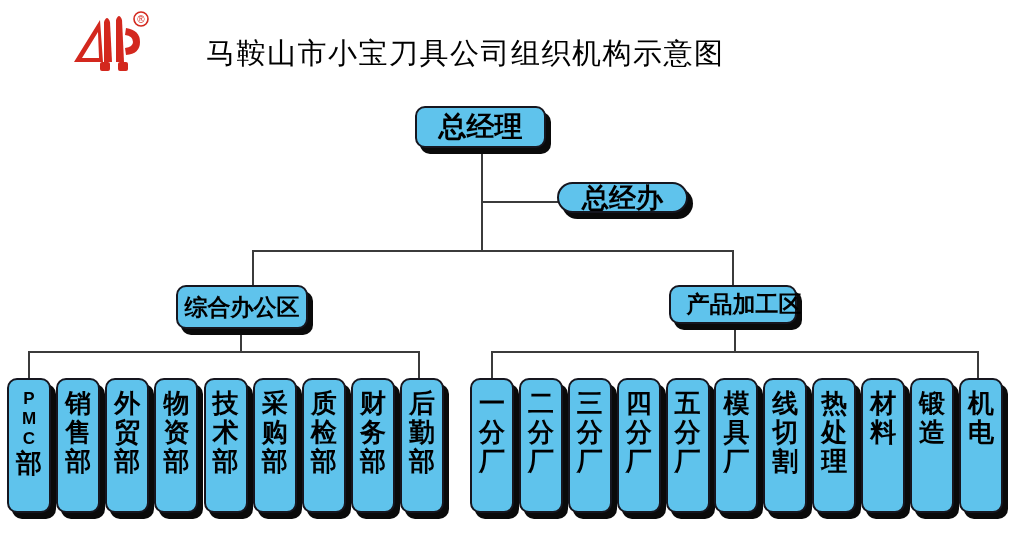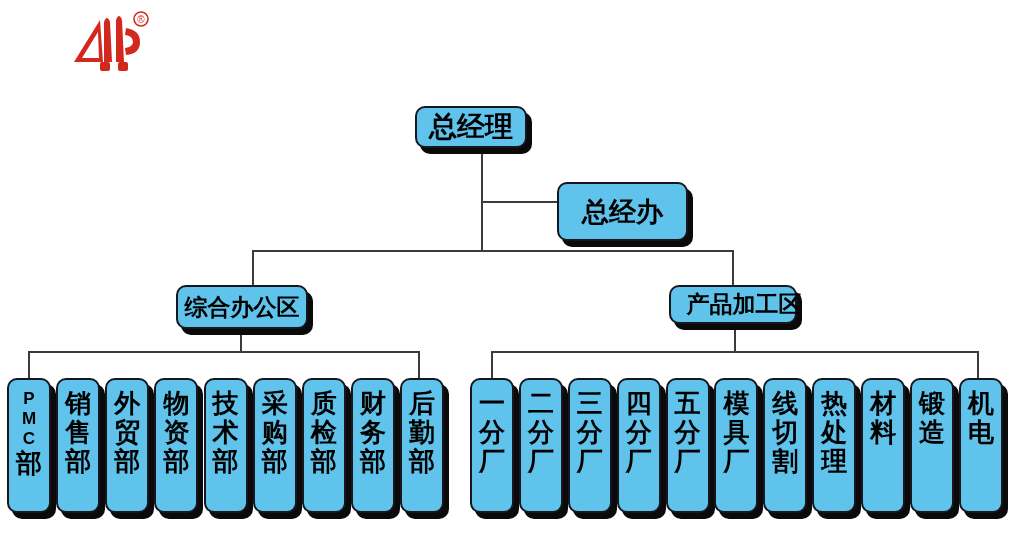--- a/index.html
+++ b/index.html
@@ -24,22 +24,22 @@
     font-size:29px;font-weight:400;color:var(--text);letter-spacing:1.5px;white-space:nowrap;
   }
   
   .org-box{
     position:absolute;background:var(--box-fill);
     border:2.5px solid var(--box-border);border-radius:10px;
     box-shadow:5px 6px 0 var(--shadow);
     display:flex;align-items:center;justify-content:center;
     color:var(--text);font-weight:700;box-sizing:border-box;white-space:nowrap;
   }
-  .box-gm      {left:415px;top:106px;width:112px;height:42px;font-size:28px;}
-  .box-office  {left:557px;top:182px;width:131px;height:59px;font-size:27px;}
+  .box-gm      {left:415px;top:106px;width:131px;height:42px;font-size:28px;}
+  .box-office  {left:557px;top:182px;width:131px;height:31px;font-size:27px;border-radius:16px;}
   .box-div-left{left:176px;top:285px;width:132px;height:44px;font-size:23px;}
   .box-div-right{left:669px;top:285px;width:128px;height:39px;font-size:23px;padding-left:22px;}
   
   .dept-row{position:absolute;top:378px;display:flex;justify-content:space-between;}
   .dept-row-left {left:7px;width:437px;}
   .dept-row-right{left:470px;width:533px;}
   .dept-box{
     width:44px;height:135px;background:var(--box-fill);
     border:2.5px solid var(--box-border);border-radius:10px;
     box-shadow:5px 6px 0 var(--shadow);
@@ -65,20 +65,21 @@
       <path d="M34 12 q3 -8 6 0 l2 40 l-8 0 Z"></path>
       <path d="M46 10 q3 -8 6 0 l2 42 l-8 0 Z"></path>
       <path d="M56 18 q14 2 14 14 q0 12 -14 13 l-1 -7 q8 -1 8 -6 q0 -6 -8 -7 Z"></path>
       <rect x="30" y="52" width="10" height="9" rx="2"></rect>
       <rect x="48" y="52" width="10" height="9" rx="2"></rect>
     </g>
     <circle cx="71" cy="9" r="7" fill="none" stroke="#d3281e" stroke-width="1.6"></circle>
     <text x="71" y="12.5" text-anchor="middle" font-size="10" fill="#d3281e" font-family="Liberation Sans, DejaVu Sans, sans-serif">®</text>
   </svg>
 
+  <div class="title">马鞍山市小宝刀具公司组织机构示意图</div>
 
   <div class="vline" style="left:481px;top:148px;height:104px;"></div>
   <div class="hline" style="left:481px;top:201px;width:78px;"></div>
   <div class="hline" style="left:252px;top:250px;width:482px;"></div>
   <div class="vline" style="left:252px;top:250px;height:37px;"></div>
   <div class="vline" style="left:732px;top:250px;height:37px;"></div>
   <div class="vline" style="left:240px;top:323px;height:29px;"></div>
   <div class="hline" style="left:28px;top:351px;width:392px;"></div>
   <div class="vline" style="left:28px;top:351px;height:27px;"></div>
   <div class="vline" style="left:418px;top:351px;height:27px;"></div>

